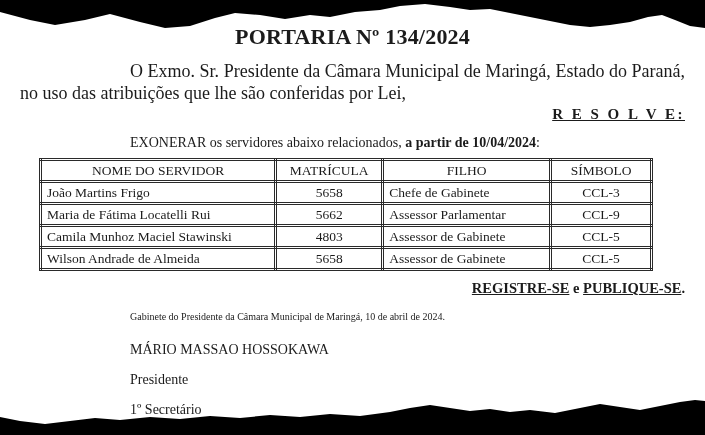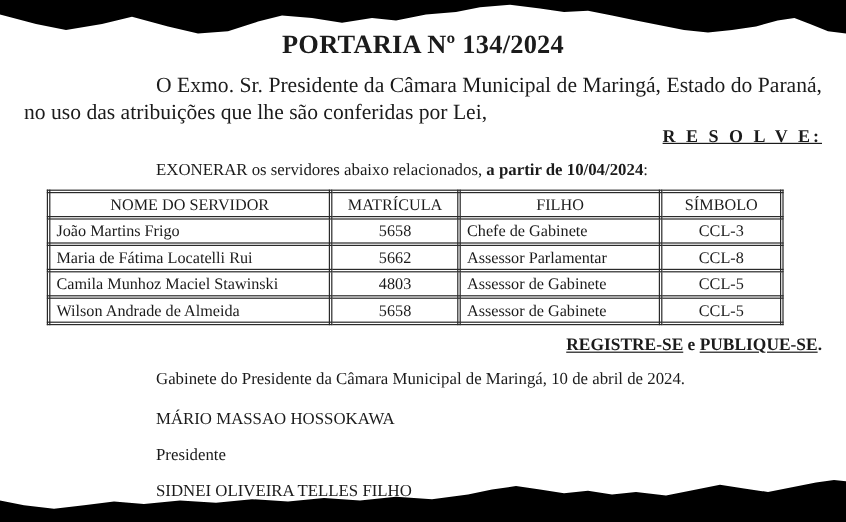--- a/index.html
+++ b/index.html
@@ -81,21 +81,21 @@
     margin: 9px 0 0 0;
     text-align: right;
     font-size: 14.5px;
     font-weight: bold;
     line-height: 17px;
   }
   .registre-line .u { text-decoration: underline; }
   .gabinete-line {
     margin: 11px 0 0 0;
     padding-left: 110px;
-    font-size: 14px;
+    font-size: 10px;
     line-height: 17px;
   }
   .sig { padding-left: 110px; font-size: 14px; line-height: 16px; }
   .sig-name-1 { margin-top: 17px; }
   .sig-role-1 { margin-top: 9px; }
   .sig-name-2 { margin-top: 9px; }
   .sig-role-2 { margin-top: 6px; }
 </style>
 </head>
 <body>
@@ -133,21 +133,21 @@
       <tr>
         <td class="c-nome">João Martins Frigo</td>
         <td class="c-matricula">5658</td>
         <td class="c-cargo">Chefe de Gabinete</td>
         <td class="c-simbolo">CCL-3</td>
       </tr>
       <tr>
         <td class="c-nome">Maria de Fátima Locatelli Rui</td>
         <td class="c-matricula">5662</td>
         <td class="c-cargo">Assessor Parlamentar</td>
-        <td class="c-simbolo">CCL-8</td>
+        <td class="c-simbolo">CCL-9</td>
       </tr>
       <tr>
         <td class="c-nome">Camila Munhoz Maciel Stawinski</td>
         <td class="c-matricula">4803</td>
         <td class="c-cargo">Assessor de Gabinete</td>
         <td class="c-simbolo">CCL-5</td>
       </tr>
       <tr>
         <td class="c-nome">Wilson Andrade de Almeida</td>
         <td class="c-matricula">5658</td>
@@ -156,20 +156,19 @@
       </tr>
     </tbody>
   </table>
 
   <p class="registre-line"><span class="u">REGISTRE-SE</span><span> e </span><span class="u">PUBLIQUE-SE</span><span>.</span></p>
 
   <p class="gabinete-line">Gabinete do Presidente da Câmara Municipal de Maringá, 10 de abril de 2024.</p>
 
   <p class="sig sig-name-1">MÁRIO MASSAO HOSSOKAWA</p>
   <p class="sig sig-role-1">Presidente</p>
-  <p class="sig sig-name-2">SIDNEI OLIVEIRA TELLES FILHO</p>
   <p class="sig sig-role-2">1º Secretário</p>
 
 </div>
 
 <svg class="torn-edge torn-bottom" width="705" height="37" viewBox="0 0 705 37" preserveAspectRatio="none" aria-hidden="true">
   <polygon fill="#000000" points="0,37 0,19 20,23 45,26 70,23 95,20 120,22 150,19 180,21 210,18 240,20 270,17 300,19 330,16 360,18 390,14 410,10 430,7 450,10 470,13 490,11 510,14 530,12 555,15 575,11 600,6 620,9 640,12 660,8 680,4 695,2 705,3 705,37"></polygon>
 </svg>
 
 </body></html>

